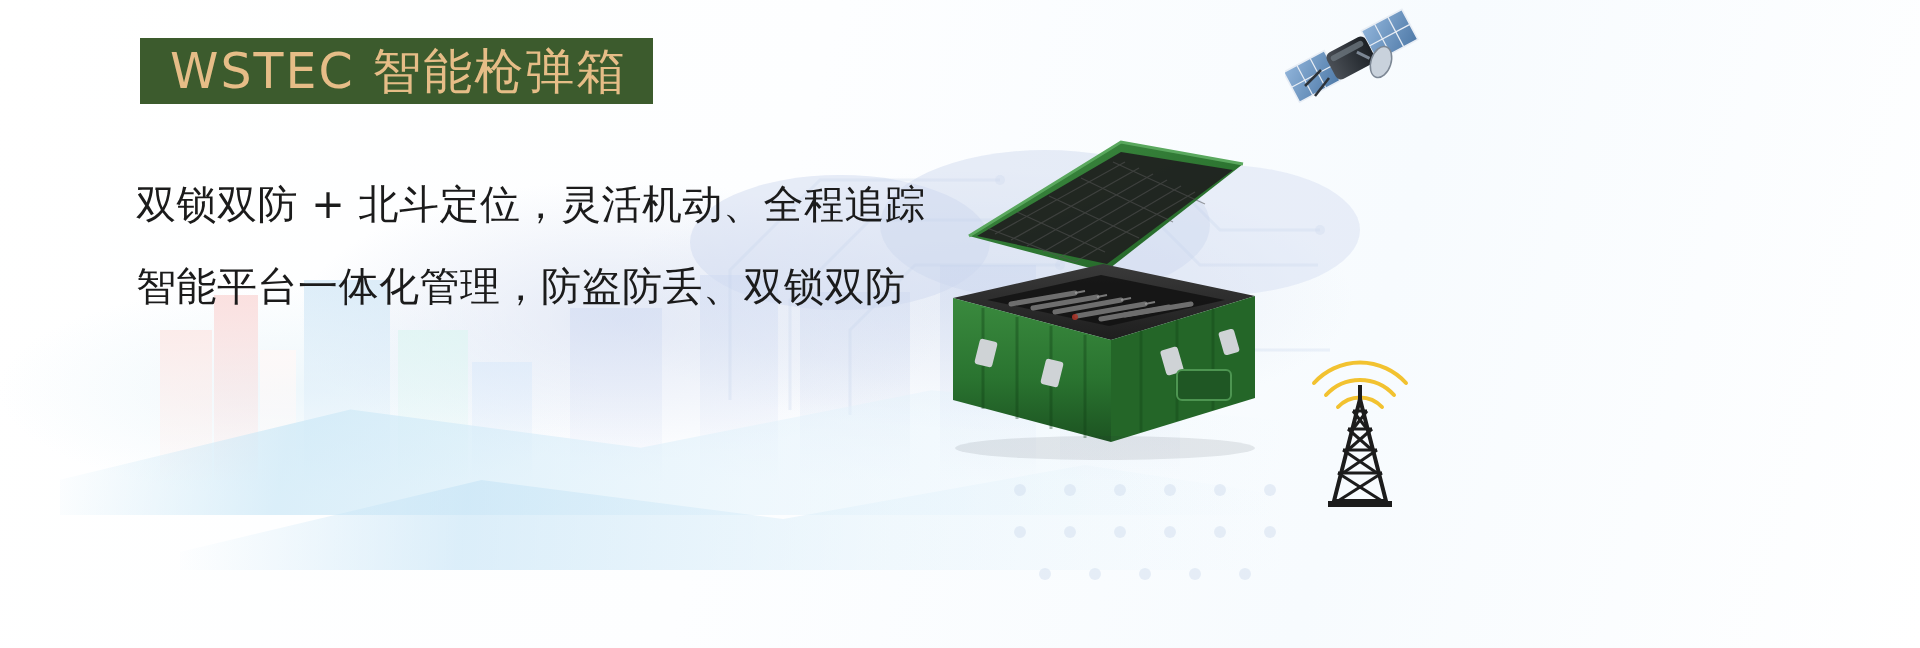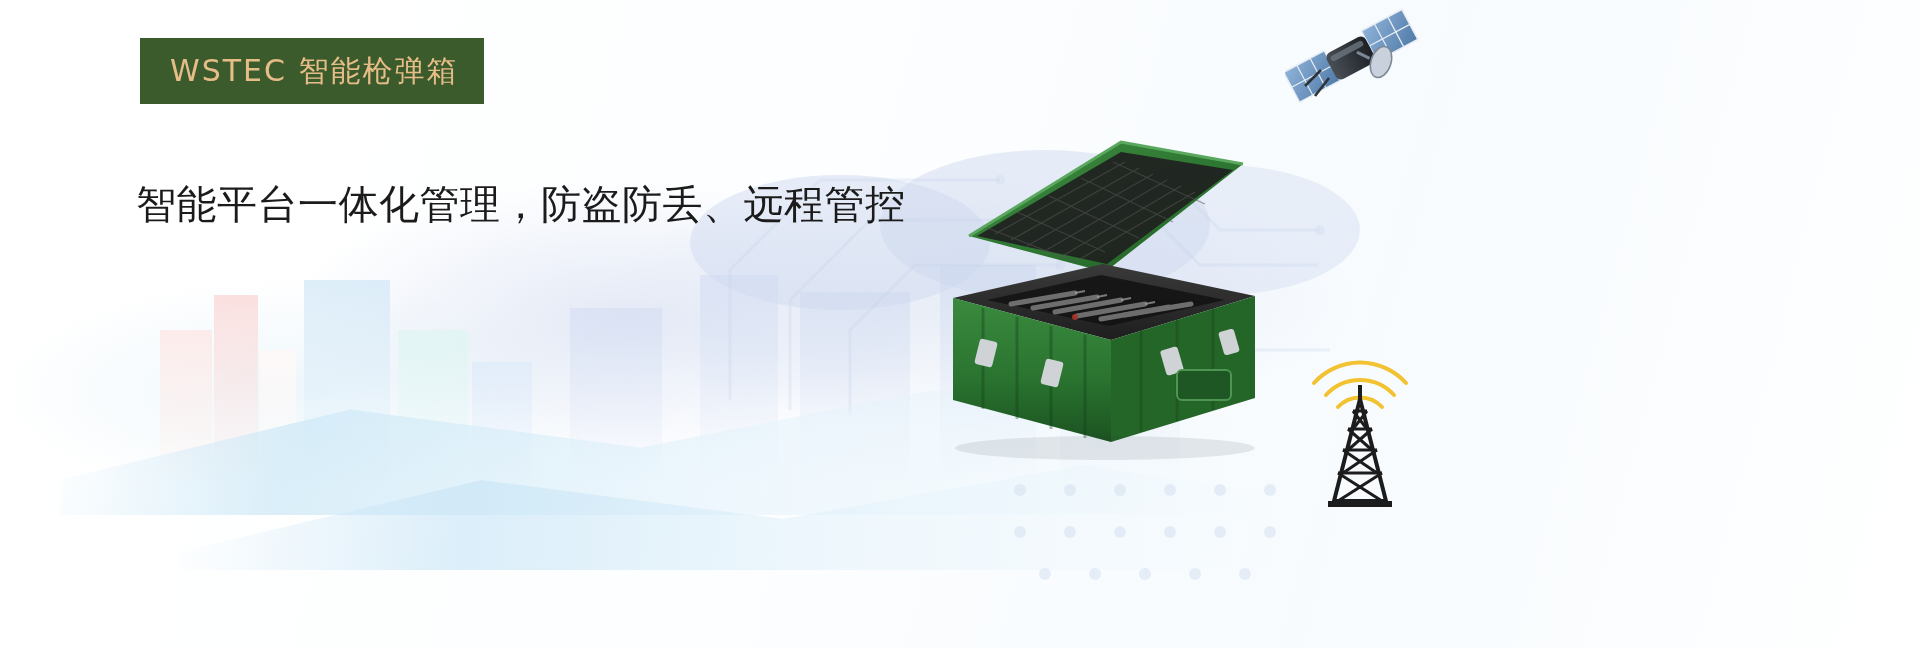--- a/index.html
+++ b/index.html
@@ -49,21 +49,21 @@
   .dots { position: absolute; left: 1000px; top: 470px; width: 340px; height: 120px; opacity: .45; }
 
   
   .title-box {
     position: absolute; left: 140px; top: 38px;
     height: 66px; padding: 0 26px 0 30px;
     background: #3c5b2d;
     display: flex; align-items: center;
   }
   .title-text {
-    font-size: 30px; letter-spacing: 2px; color: #e6bd87;
+    font-size: 49px; letter-spacing: 2px; color: #e6bd87;
     font-family: "DejaVu Sans", "Liberation Sans", sans-serif;
     white-space: nowrap; line-height: 1;
   }
 
   
   .features {
     position: absolute; left: 136px; top: 182px;
     display: flex; flex-direction: column; gap: 38px;
   }
   .feature-line {
@@ -149,21 +149,22 @@
           <circle cx="245" cy="104" r="6"></circle>
       </g>
     </svg>
   </div>
 
   <div class="title-box">
     <span class="title-text">WSTEC 智能枪弹箱</span>
   </div>
 
   <div class="features">
-    <div class="feature-line">智能平台一体化管理，防盗防丢、远程管控</div>
+    <div class="feature-line">双锁双防 + 北斗定位，灵活机动、全程追踪</div>
+    <div class="feature-line">智能平台一体化管理，防盗防丢、双锁双防</div>
   </div>
 
   <div class="case-wrap">
     <svg viewBox="0 0 360 360" width="360" height="360">
       <defs>
         <linearGradient id="lidOut" x1="0" y1="0" x2="1" y2="1">
           <stop offset="0%" stop-color="#3f8c43"></stop>
             <stop offset="60%" stop-color="#2c7430"></stop>
             <stop offset="100%" stop-color="#205a25"></stop>
         </linearGradient>

